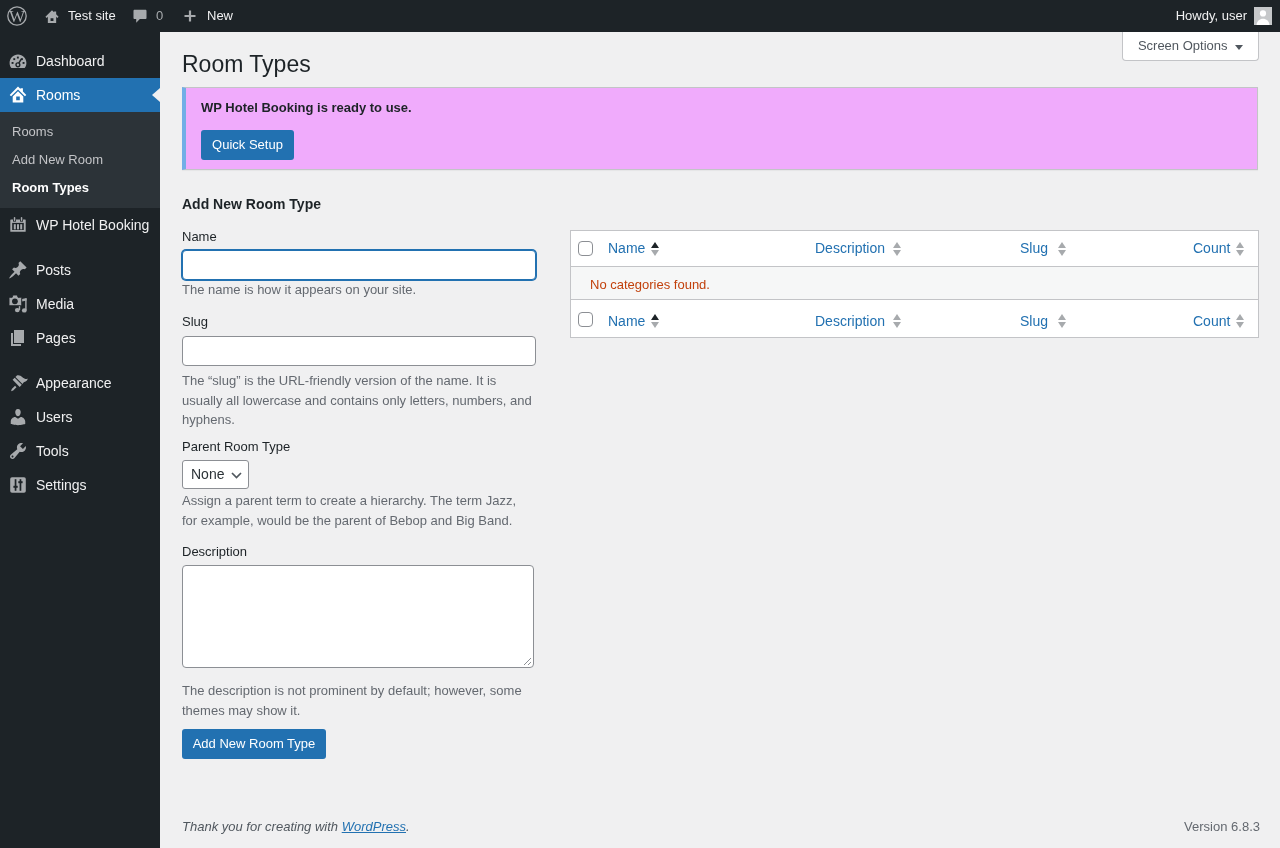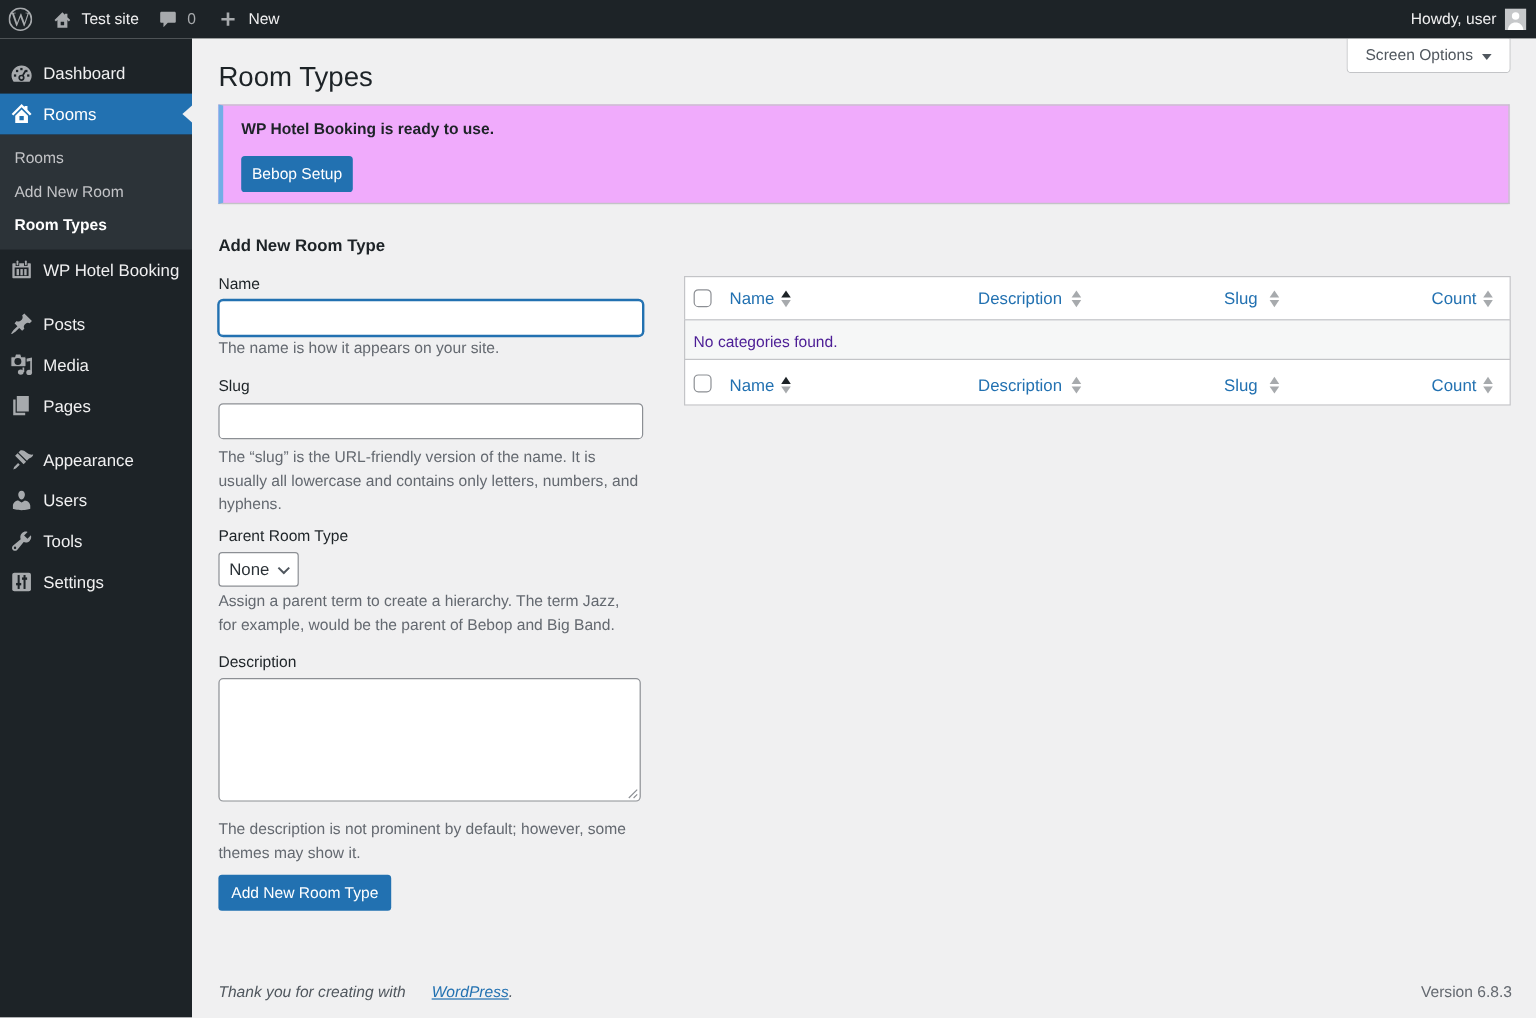--- a/index.html
+++ b/index.html
@@ -48,21 +48,21 @@
 .tri-up { display:block; width:0; height:0; border-left:4px solid transparent; border-right:4px solid transparent; border-bottom:6px solid #a7aaad; }
 .tri-dn { display:block; margin-top:2px; width:0; height:0; border-left:4px solid transparent; border-right:4px solid transparent; border-top:6px solid #a7aaad; }
 </style>
 </head>
 <body>
 <div id="content">
   <div id="screen-options">Screen Options <span style="display:inline-block;width:0;height:0;border-left:4px solid transparent;border-right:4px solid transparent;border-top:5px solid #50575e;margin-left:4px;"></span></div>
   <h1 class="title">Room Types</h1>
   <div id="notice">
     <p class="msg">WP Hotel Booking is ready to use.</p>
-    <div class="btn" id="quick-setup">Bebop Setup</div>
+    <div class="btn" id="quick-setup">Quick Setup</div>
   </div>
   <h2 class="addnew">Add New Room Type</h2>
   <div id="form">
     <label class="abs" style="top:197px;">Name</label>
     <div class="input abs" style="top:218px;width:354px;height:30px;border:1px solid #2271b1;box-shadow:0 0 0 1px #2271b1;"></div>
     <p class="help abs" style="top:248px;">The name is how it appears on your site.</p>
     <label class="abs" style="top:282px;">Slug</label>
     <div class="input abs" style="top:304px;width:354px;height:30px;"></div>
     <p class="help abs" style="top:339px;width:370px;">The “slug” is the URL-friendly version of the name. It is<br>usually all lowercase and contains only letters, numbers, and<br>hyphens.</p>
     <label class="abs" style="top:407px;">Parent Room Type</label>
@@ -117,23 +117,23 @@
         <i class="tri-dn"></i>
       </span>
     <span class="sorter" style="left:488px;top:84px;">
         <i class="tri-up"></i>
         <i class="tri-dn"></i>
       </span>
     <span class="sorter" style="left:666px;top:84px;">
         <i class="tri-up"></i>
         <i class="tri-dn"></i>
       </span>
-    <span style="position:absolute;left:8px;top:47px;font-size:13px;color:#4c1d95;">No categories found.</span>
-  </div>
-  <div id="footer-left">Thank you for creating with <a style="text-decoration:underline;margin-left:18px;">WordPress</a>.</div>
+    <span style="position:absolute;left:20px;top:47px;font-size:13px;color:#c2410c;">No categories found.</span>
+  </div>
+  <div id="footer-left">Thank you for creating with <a style="text-decoration:underline;">WordPress</a>.</div>
   <div id="footer-right">Version 6.8.3</div>
 </div>
 <div id="adminbar">
   <svg class="abs" style="left:7px;top:6px;" width="20" height="20" viewBox="0 0 20 20">
     <circle cx="10" cy="10" r="9.2" fill="none" stroke="#a7aaad" stroke-width="1.3"></circle>
     <text x="10" y="15.7" text-anchor="middle" font-family="Liberation Serif" font-size="17" fill="#a7aaad">W</text>
   </svg>
   <svg class="abs" style="left:44px;top:9px;" width="16" height="15" viewBox="0 0 20 19" preserveAspectRatio="none">
     <path fill="#a7aaad" fill-rule="evenodd" d="M10 1.6L1.8 9.8l1.5 1.5 1.5-1.5v8h10.4v-8l1.5 1.5 1.5-1.5-3-3V3.2h-2.6v1L10 1.6zm-1.8 10h3.6v3.6H8.2v-3.6z"></path>
   </svg>

